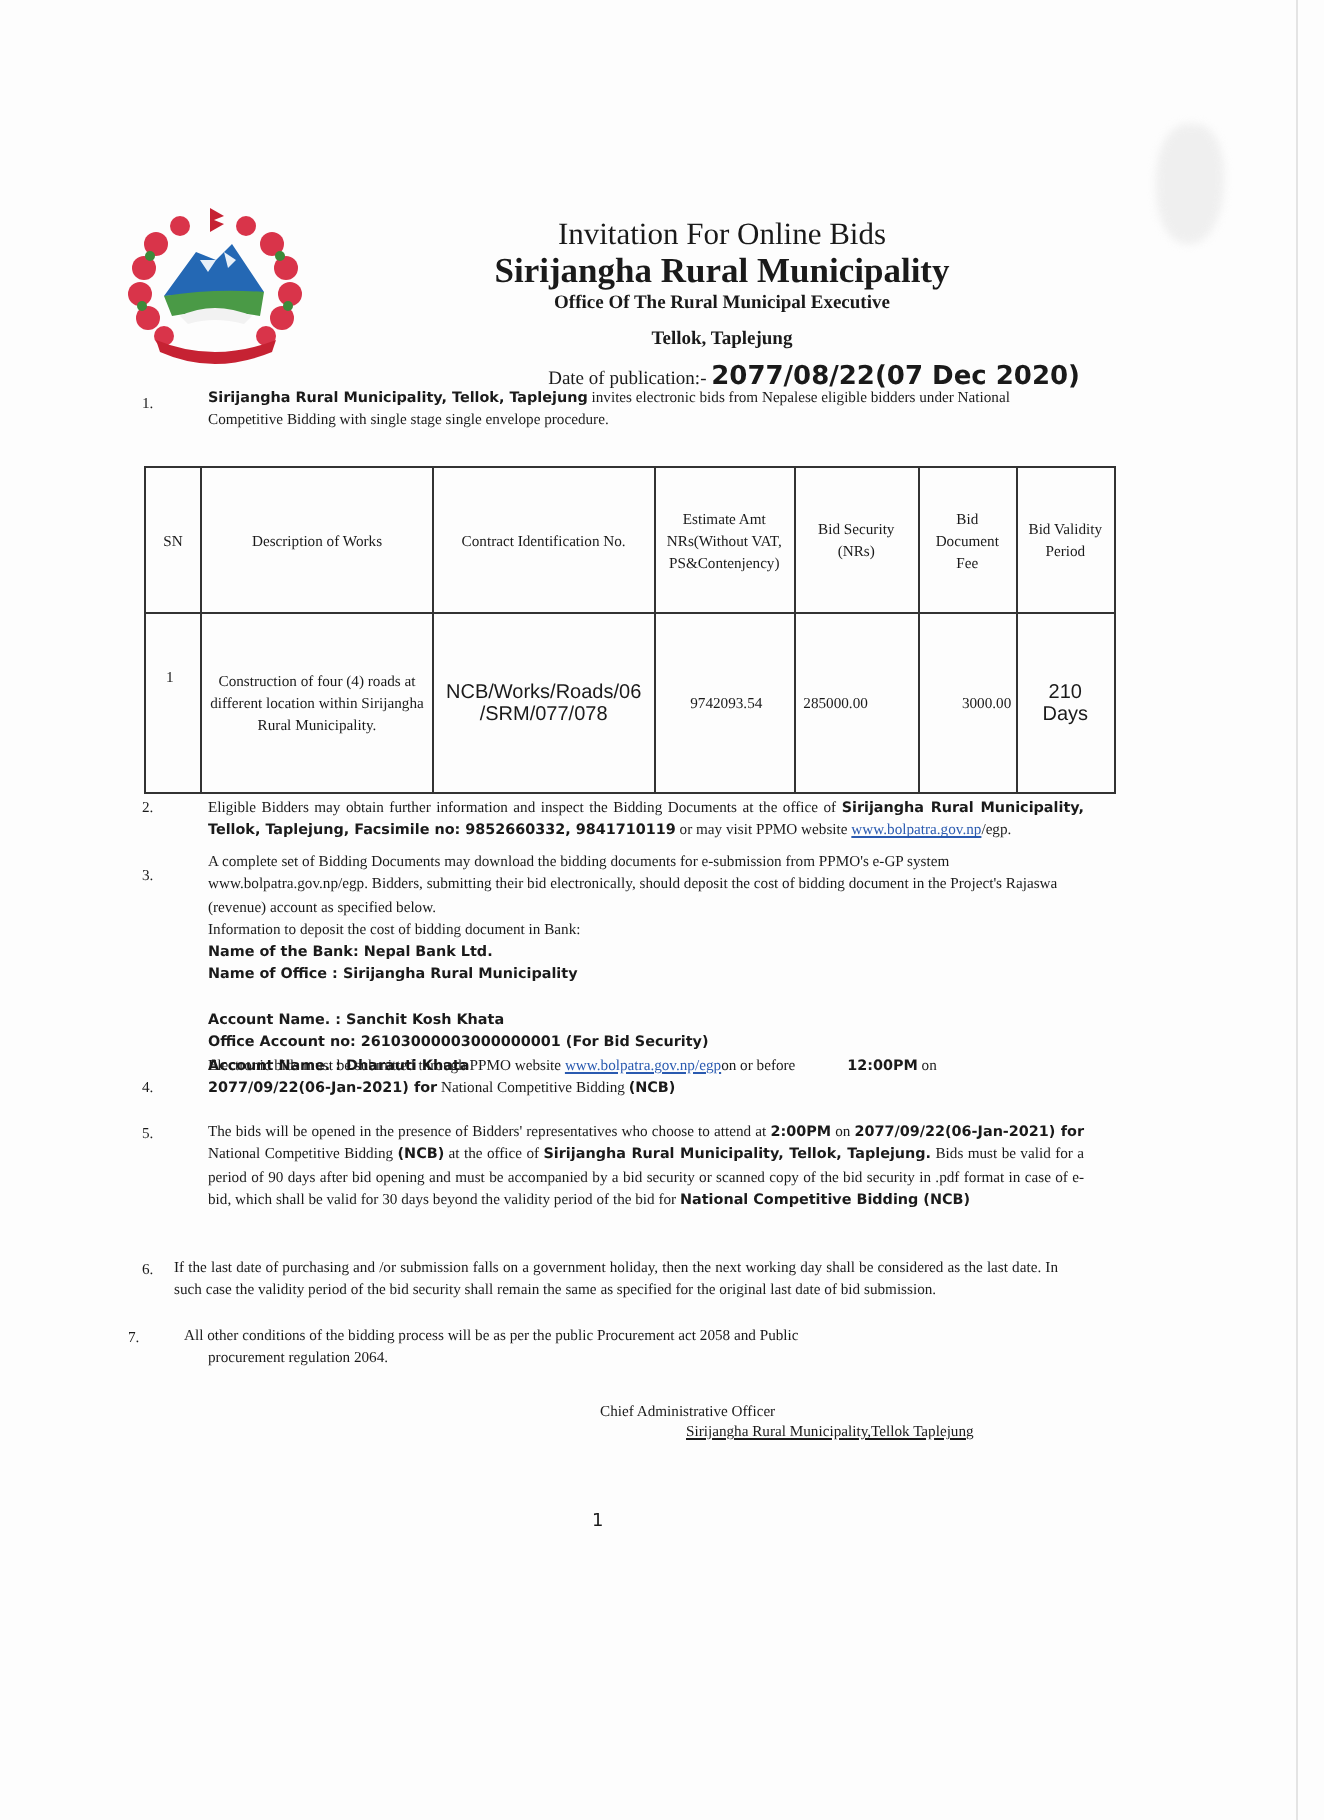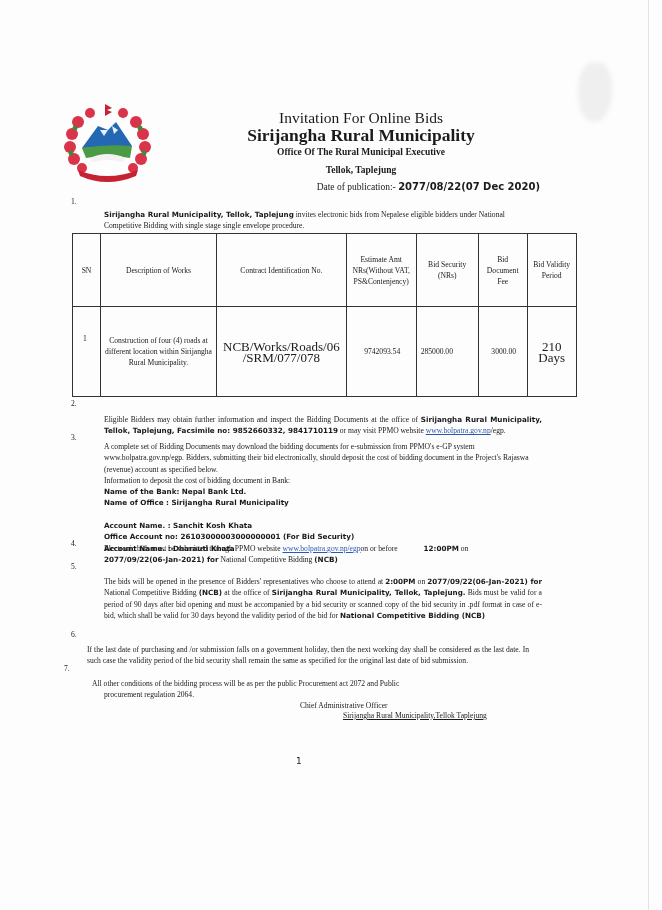--- a/index.html
+++ b/index.html
@@ -9,31 +9,31 @@
   }
   .page-edge { position:absolute; left:648px; top:0; width:1px; height:910px; background:#e4e4e4; }
   .smudge { position:absolute; left:578px; top:62px; width:34px; height:60px; background:#ececec; border-radius:45% 40% 50% 45%; filter:blur(2px); opacity:.8; }
   .logo { position:absolute; left:60px; top:100px; width:95px; height:88px; }
   .hdr { position:absolute; left:0; width:662px; text-align:center; }
   .title1 { top:109px; left:30px; font-size:15.5px; font-family:"Liberation Serif", serif; }
   .title2 { top:125px; left:30px; font-size:17.5px; font-weight:bold; font-family:"Liberation Serif", serif; }
   .title3 { top:147px; left:30px; font-size:9.5px; font-weight:bold; font-family:"Liberation Serif", serif; }
   .title4 { top:165px; left:30px; font-size:9.5px; font-weight:bold; font-family:"Liberation Serif", serif; }
   .pubdate { position:absolute; top:181px; right:122px; font-size:9.5px; font-family:"Liberation Serif", serif; }
-  .pubdate b { font-family:"DejaVu Sans", sans-serif; font-size:10px; }
-  .para { position:absolute; font-size:7.6px; line-height:11.3px; font-family:"Liberation Serif", serif;margin-top:16px; }
+  .pubdate b { font-family:"DejaVu Sans", sans-serif; font-size:13px; }
+  .para { position:absolute; font-size:7.6px; line-height:11.3px; font-family:"Liberation Serif", serif; }
   .para b { font-family:"DejaVu Sans", sans-serif; font-size:7.2px; }
   .num { position:absolute; font-size:7.6px; font-family:"Liberation Serif", serif; }
   .justify { text-align:justify; }
   a.link { color:#2a5ab0; text-decoration:underline; }
   table.bids { position:absolute; left:72px; top:233px; border-collapse:collapse; font-family:"Liberation Serif", serif; font-size:7.6px; }
   table.bids td, table.bids th { border:1px solid #333; text-align:center; vertical-align:middle; font-weight:normal; padding:0 2px; line-height:11px; }
   table.bids tr.head { height:73px; }
   table.bids tr.row { height:90px; }
-  .bold-sans { font-family:Liberation Serif, serif; font-weight:bold; font-size:13px; }
+  .bold-sans { font-family:Liberation Sans, sans-serif; font-weight:bold; font-size:10px; }
   .sig1 { position:absolute; left:300px; top:701px; font-size:7.6px; font-family:"Liberation Serif", serif; }
   .sig2 { position:absolute; left:343px; top:711px; font-size:7.6px; font-family:"Liberation Serif", serif;text-decoration:underline; }
   .pagenum { position:absolute; left:296px; top:756px; font-size:9px; font-family:"DejaVu Sans", sans-serif; }
 </style>
 </head>
 <body>
 
 <div class="page-edge"></div>
 <div class="smudge"></div>
 
@@ -85,21 +85,21 @@
     <th style="width:57px">Bid Security (NRs)</th>
     <th style="width:44px">Bid Document Fee</th>
     <th style="width:44px">Bid Validity Period</th>
   </tr>
   <tr class="row">
     <td style="text-align:left;padding-left:10px;vertical-align:top;padding-top:26px">1</td>
     <td style="padding:0 0">Construction of four (4) roads at different location within Sirijangha Rural Municipality.</td>
     <td class="bold-sans" style="padding:0 6px">NCB/Works/Roads/06 /SRM/077/078</td>
     <td style="text-align:center;padding-left:4px">9742093.54</td>
     <td style="text-align:left;padding-left:4px">285000.00</td>
-    <td style="text-align:center;padding-left:4px">3000.00</td>
+    <td style="text-align:right;padding-left:4px">3000.00</td>
     <td class="bold-sans" style="padding:0 8px">210 Days</td>
   </tr>
 </tbody>
   </table>
 
 <div class="num" style="left:71px;top:399px;">2.</div>
 <div class="para justify" style="left:104px;top:398px;width:438px;"><span>Eligible Bidders may obtain further information and inspect the Bidding Documents at the office of </span><b>Sirijangha Rural Municipality, Tellok, Taplejung, Facsimile no: 9852660332, 9841710119</b><span> or may visit PPMO website </span><a class="link">www.bolpatra.gov.np</a><span>/egp.</span></div>
 
 <div class="num" style="left:71px;top:433px;">3.</div>
 <div class="para" style="left:104px;top:425px;width:430px;">
@@ -116,18 +116,18 @@
 <div class="num" style="left:71px;top:539px;">4.</div>
 <div class="para" style="left:104px;top:527px;width:438px;"><span>Electronic bids must be submitted through PPMO website </span><a class="link">www.bolpatra.gov.np/egp</a><span>on or before </span><span style="display:inline-block;width:24px"></span><b>12:00PM</b><span> on</span><br><b>2077/09/22(06-Jan-2021) for</b><span> National Competitive Bidding </span><b>(NCB)</b></div>
 
 <div class="num" style="left:71px;top:562px;">5.</div>
 <div class="para justify" style="left:104px;top:560px;width:438px;"><span> The bids will be opened in the presence of Bidders' representatives who choose to attend at </span><b>2:00PM</b><span> on </span><b>2077/09/22(06-Jan-2021) for</b><span> National Competitive Bidding </span><b>(NCB)</b><span>  at  the office of  </span><b>Sirijangha Rural Municipality, Tellok, Taplejung.</b><span>  Bids must be valid for a period of 90 days after bid opening and must  be accompanied by a bid security or scanned copy of the bid security in .pdf format in case of e-bid,  which  shall be valid for 30 days beyond the validity period of the bid for </span><b>National Competitive Bidding (NCB)</b></div>
 
 <div class="num" style="left:71px;top:630px;">6.</div>
 <div class="para justify" style="left:87px;top:628px;width:442px;"> If the last date of purchasing and /or submission falls on a government holiday, then the next working day shall be considered as the last date. In such case the validity period of the bid security shall remain the same as specified for the original last date of bid submission.</div>
 
 <div class="num" style="left:64px;top:664px;">7.</div>
-<div class="para" style="left:92px;top:662px;width:450px;"><span>All other conditions of the bidding process will be as per the public Procurement act 2072 and Public</span><br><span style="padding-left:12px">procurement regulation 2064.</span></div>
+<div class="para" style="left:92px;top:662px;width:450px;"><span>All other conditions of the bidding process will be as per the public Procurement act 2058 and Public</span><br><span style="padding-left:12px">procurement regulation 2064.</span></div>
 
 <div class="sig1">Chief Administrative Officer</div>
 <div class="sig2">Sirijangha Rural Municipality,Tellok Taplejung</div>
 
 <div class="pagenum">1</div>
 
 </body></html>

